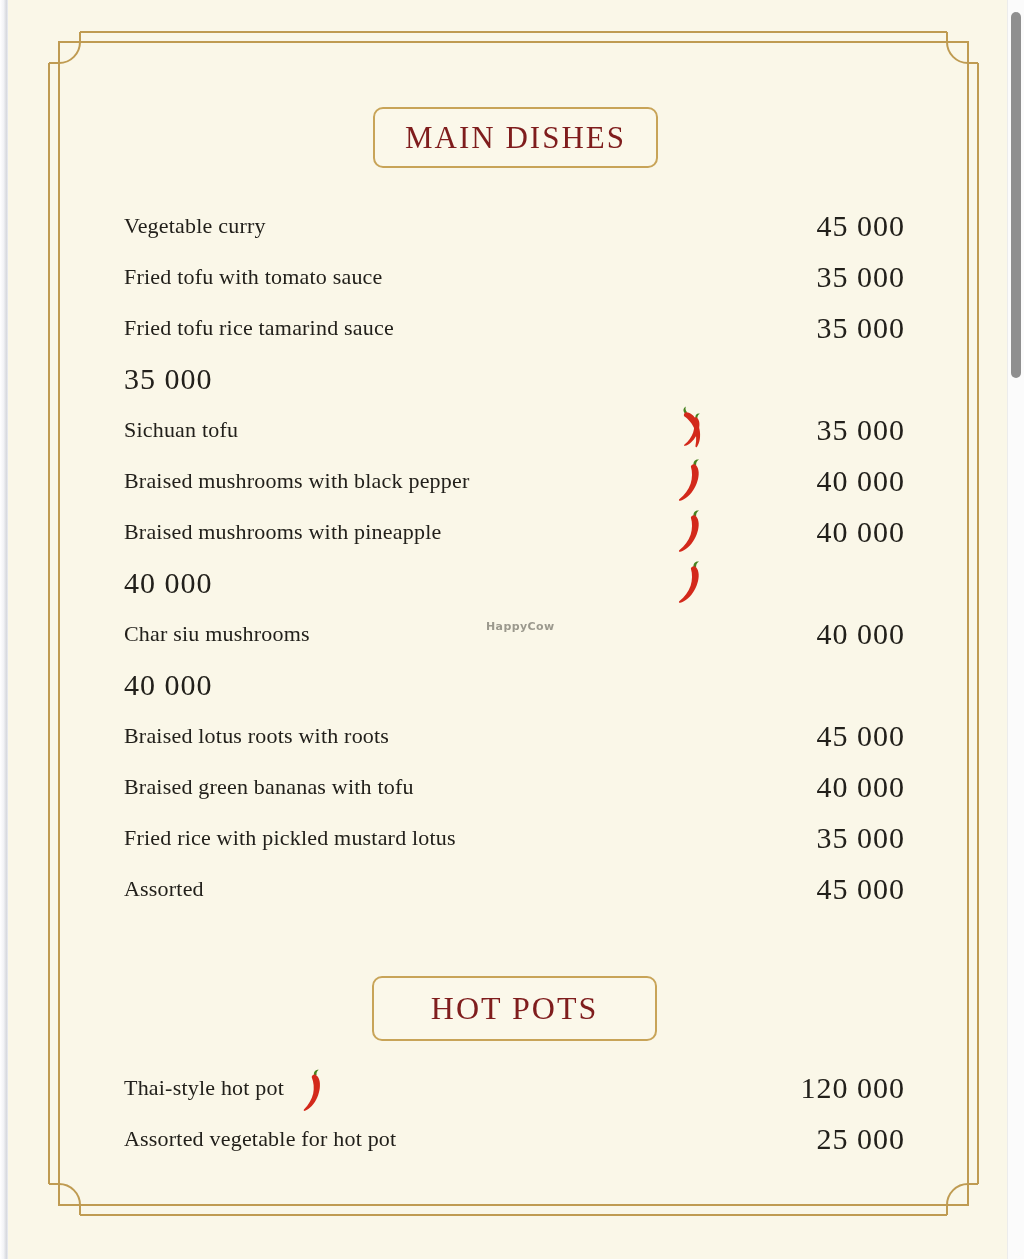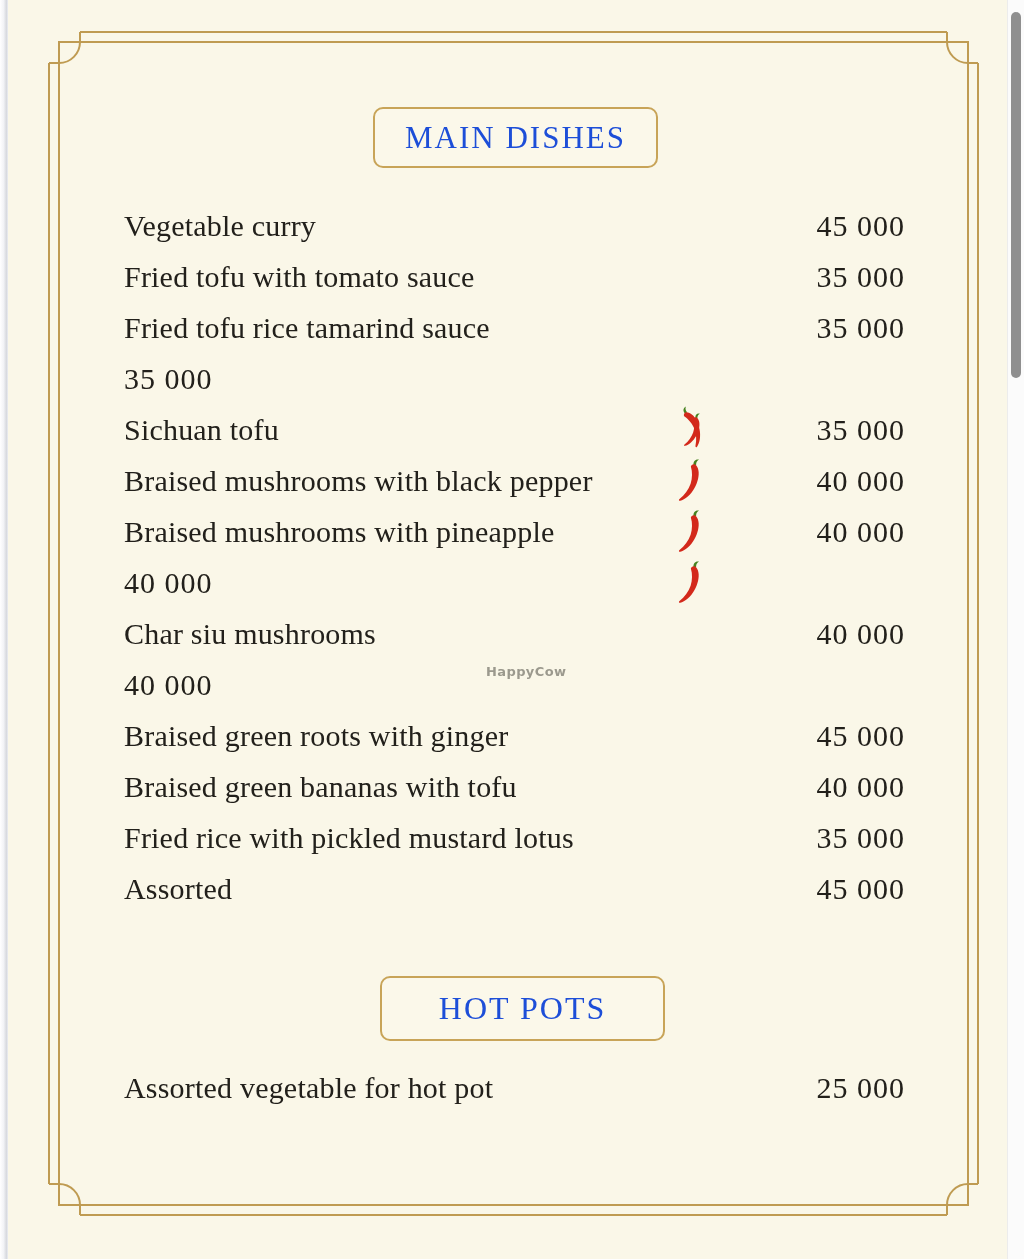--- a/index.html
+++ b/index.html
@@ -19,50 +19,50 @@
   
   .frame{position:absolute;left:0;top:0;}
   .frame path,.frame rect{fill:none;stroke:var(--frame,#bf9b52);stroke-width:2;}
   
   .title-box{
     position:absolute;
     border:2px solid var(--box-border,#c8a458);
     border-radius:10px;
     background:var(--box-fill,#fbf8ea);
     display:flex;align-items:center;justify-content:center;
-    font-size:31px;letter-spacing:2px;color:#1d4ed8;
+    font-size:31px;letter-spacing:2px;color:#7f1d1d;
   }
   #box-main{left:373px;top:107px;width:281px;height:57px;}
-  #box-hot{left:380px;top:976px;width:281px;height:61px;font-size:32px;}
+  #box-hot{left:372px;top:976px;width:281px;height:61px;font-size:32px;}
   
   .rows{position:absolute;left:124px;width:781px;}
   #rows-main{top:200px;}
   #rows-hot{top:1062px;}
   .row{
     position:relative;height:51px;
     display:flex;align-items:center;justify-content:space-between;
   }
   .dish-group{display:flex;align-items:center;}
-  .dish{font-size:30px;letter-spacing:.2px;white-space:nowrap;}
+  .dish{font-size:22px;letter-spacing:.2px;white-space:nowrap;}
   .price{font-size:30px;letter-spacing:1px;white-space:nowrap;}
   
   .chili-wrap{display:inline-flex;}
   .chili-col{position:absolute;left:553px;top:2px;}
   .chili-col .chili-svg{width:27px;height:46px;}
   .chili-col .chili-svg.double{width:36px;height:48px;margin-left:-5px;margin-top:-2px;}
   .chili-inline{margin-left:16px;transform:rotate(-6deg) translateY(2px);}
   .chili-inline .chili-svg{width:25px;height:44px;}
   .c-body{fill:var(--chili-red,#d3291b);}
   .c-stem{fill:var(--chili-green,#46821f);}
   
   .watermark{
     position:absolute;left:486px;top:620px;
     font-family:"DejaVu Sans",sans-serif;font-weight:bold;
-    font-size:13px;letter-spacing:.4px;
-    color:var(--wm,#8b897e);opacity:.85;margin-top:44px;
+    font-size:11px;letter-spacing:.4px;
+    color:var(--wm,#8b897e);opacity:.85;
   }
   
   .scroll-track{
     position:absolute;right:0;top:0;width:16px;height:100%;
     background:var(--track,#fbfbfb);
     border-left:1px solid #ececec;
   }
   .scroll-thumb{
     position:absolute;left:3px;top:12px;width:10px;height:366px;
     border-radius:6px;background:var(--thumb,#8f8f8f);
@@ -167,21 +167,21 @@
         <span class="dish-group">
           <span class="dish">Char siu mushrooms</span>
         </span>
         <span class="price">40 000</span>
       </div>
       <div class="row">
         <span class="price">40 000</span>
       </div>
       <div class="row">
         <span class="dish-group">
-          <span class="dish">Braised green roots with ginger</span>
+          <span class="dish">Braised lotus roots with roots</span>
         </span>
         <span class="price">45 000</span>
       </div>
       <div class="row">
         <span class="dish-group">
           <span class="dish">Braised green bananas with tofu</span>
         </span>
         <span class="price">40 000</span>
       </div>
       <div class="row">
@@ -200,20 +200,32 @@
 
   <div class="watermark">HappyCow</div>
 
   <div class="title-box" id="box-hot">
     <span>HOT POTS</span>
   </div>
 
   <div class="rows" id="rows-hot">
       <div class="row">
         <span class="dish-group">
+          <span class="dish">Thai-style hot pot</span>
+          <span class="chili-wrap chili-inline">
+            <svg class="chili-svg" viewBox="0 0 24 44">
+              <path class="c-stem" d="M14.8,7.6 C14.6,4.2 16.4,1.8 20.2,2.4 C18.2,3.4 17.3,5.2 17.4,7.4 L15.6,8.4 Z"></path>
+              <path class="c-body" d="M16.4,7.2 C19.8,9.6 20.6,15.2 19.2,21 C17.8,26.8 14.6,33.4 9.4,37.8 C7,39.8 4.2,41.4 2.2,41.9 C0.9,42.2 0.5,41 1.5,40.2 C6.4,36.4 10.2,31.2 12.1,25.6 C13.8,20.4 13.9,14 12.4,9.4 C11.9,7.9 14.8,6 16.4,7.2 Z"></path>
+            </svg>
+          </span>
+        </span>
+        <span class="price">120 000</span>
+      </div>
+      <div class="row">
+        <span class="dish-group">
           <span class="dish">Assorted vegetable for hot pot</span>
         </span>
         <span class="price">25 000</span>
       </div>
     </div>
 
   <div class="scroll-track">
     <div class="scroll-thumb"></div>
   </div>
 

